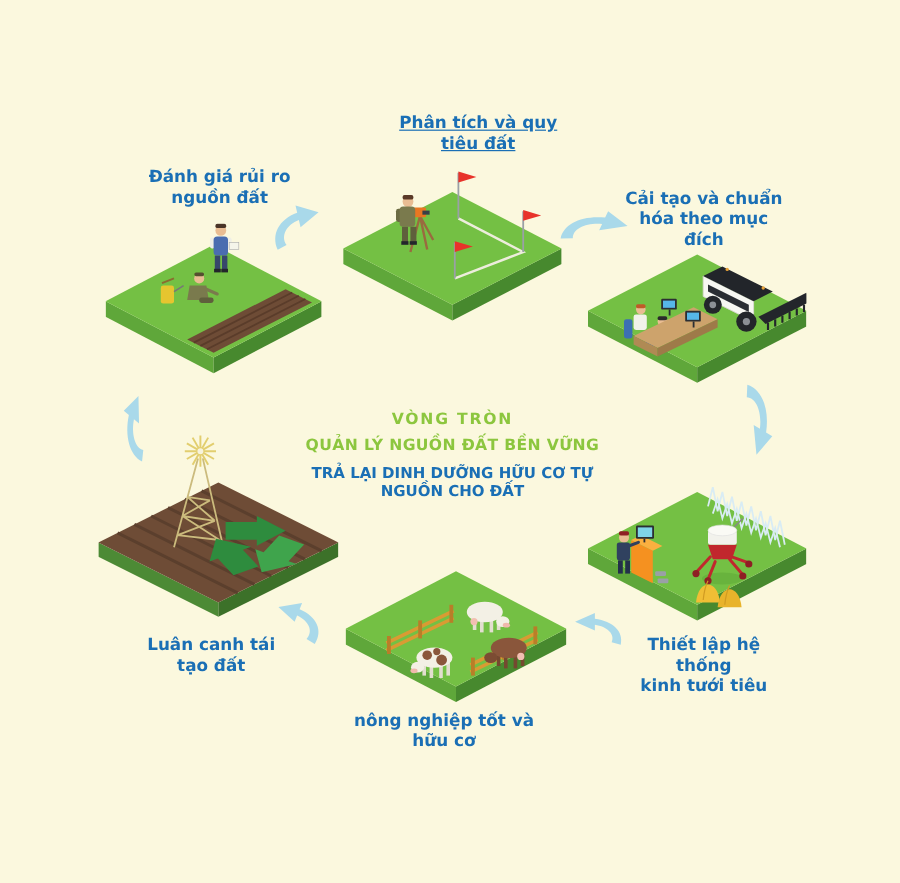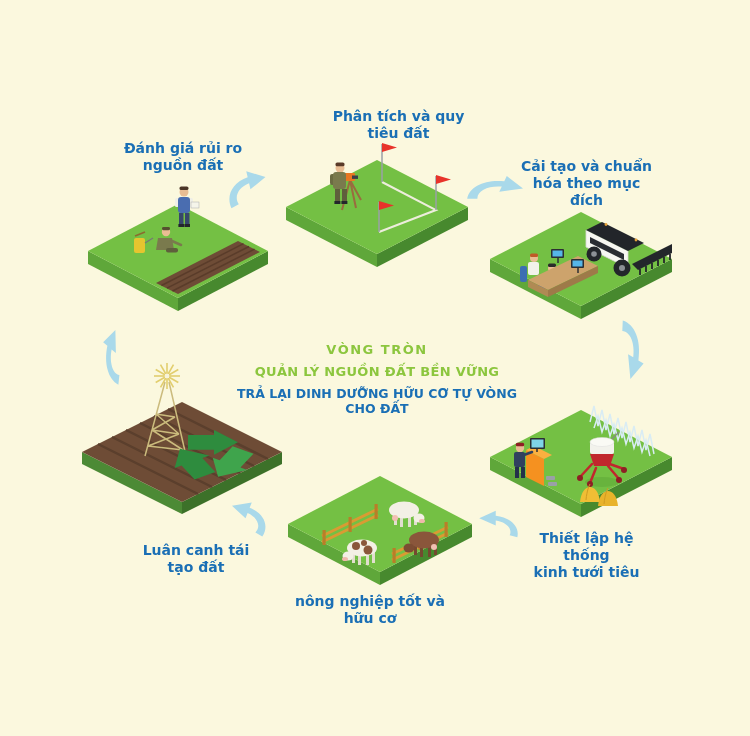--- a/index.html
+++ b/index.html
@@ -13,39 +13,39 @@
   .center-title .t3{color:#1A6FB5;font-weight:700;font-size:12.5px;line-height:15px;margin-top:3px;}
 </style>
 </head>
 <body>
 
 <div id="canvas">
 
   <div class="center-title">
     <div class="t1">VÒNG TRÒN</div>
     <div class="t2">QUẢN LÝ NGUỒN ĐẤT BỀN VỮNG</div>
-    <div class="t3">TRẢ LẠI DINH DƯỠNG HỮU CƠ TỰ VÒNG CHO ĐẤT</div>
-  </div>
-
-  <div class="step-label" style="left:316px;top:108px;width:165px;">
+    <div class="t3">TRẢ LẠI DINH DƯỠNG HỮU CƠ TỰ NGUỒN CHO ĐẤT</div>
+  </div>
+
+  <div class="step-label" style="left:316px;top:95px;width:165px;text-decoration:underline;">
     <div>Phân tích và quy</div>
     <div>tiêu đất</div>
   </div>
   <div class="step-label" style="left:514px;top:530px;width:145px;">
     <div>Thiết lập hệ thống</div>
     <div>kinh tưới tiêu</div>
   </div>
   <div class="step-label" style="left:514px;top:158px;width:145px;">
     <div>Cải tạo và chuẩn</div>
     <div>hóa theo mục đích</div>
   </div>
   <div class="step-label" style="left:280px;top:593px;width:180px;">
     <div>nông nghiệp tốt và hữu cơ</div>
   </div>
-  <div class="step-label" style="left:115px;top:542px;width:122px;margin-left:20px;">
+  <div class="step-label" style="left:115px;top:530px;width:122px;">
     <div>Luân canh tái</div>
     <div>tạo đất</div>
   </div>
   <div class="step-label" style="left:113px;top:140px;width:140px;">
     <div>Đánh giá rủi ro</div>
     <div>nguồn đất</div>
   </div>
 
   <svg class="cycle-arrow" style="left:214px;top:160px;" width="70" height="58" viewBox="-12 -12 104 94" preserveAspectRatio="none">
     <g transform="rotate(-12 40 35)">

